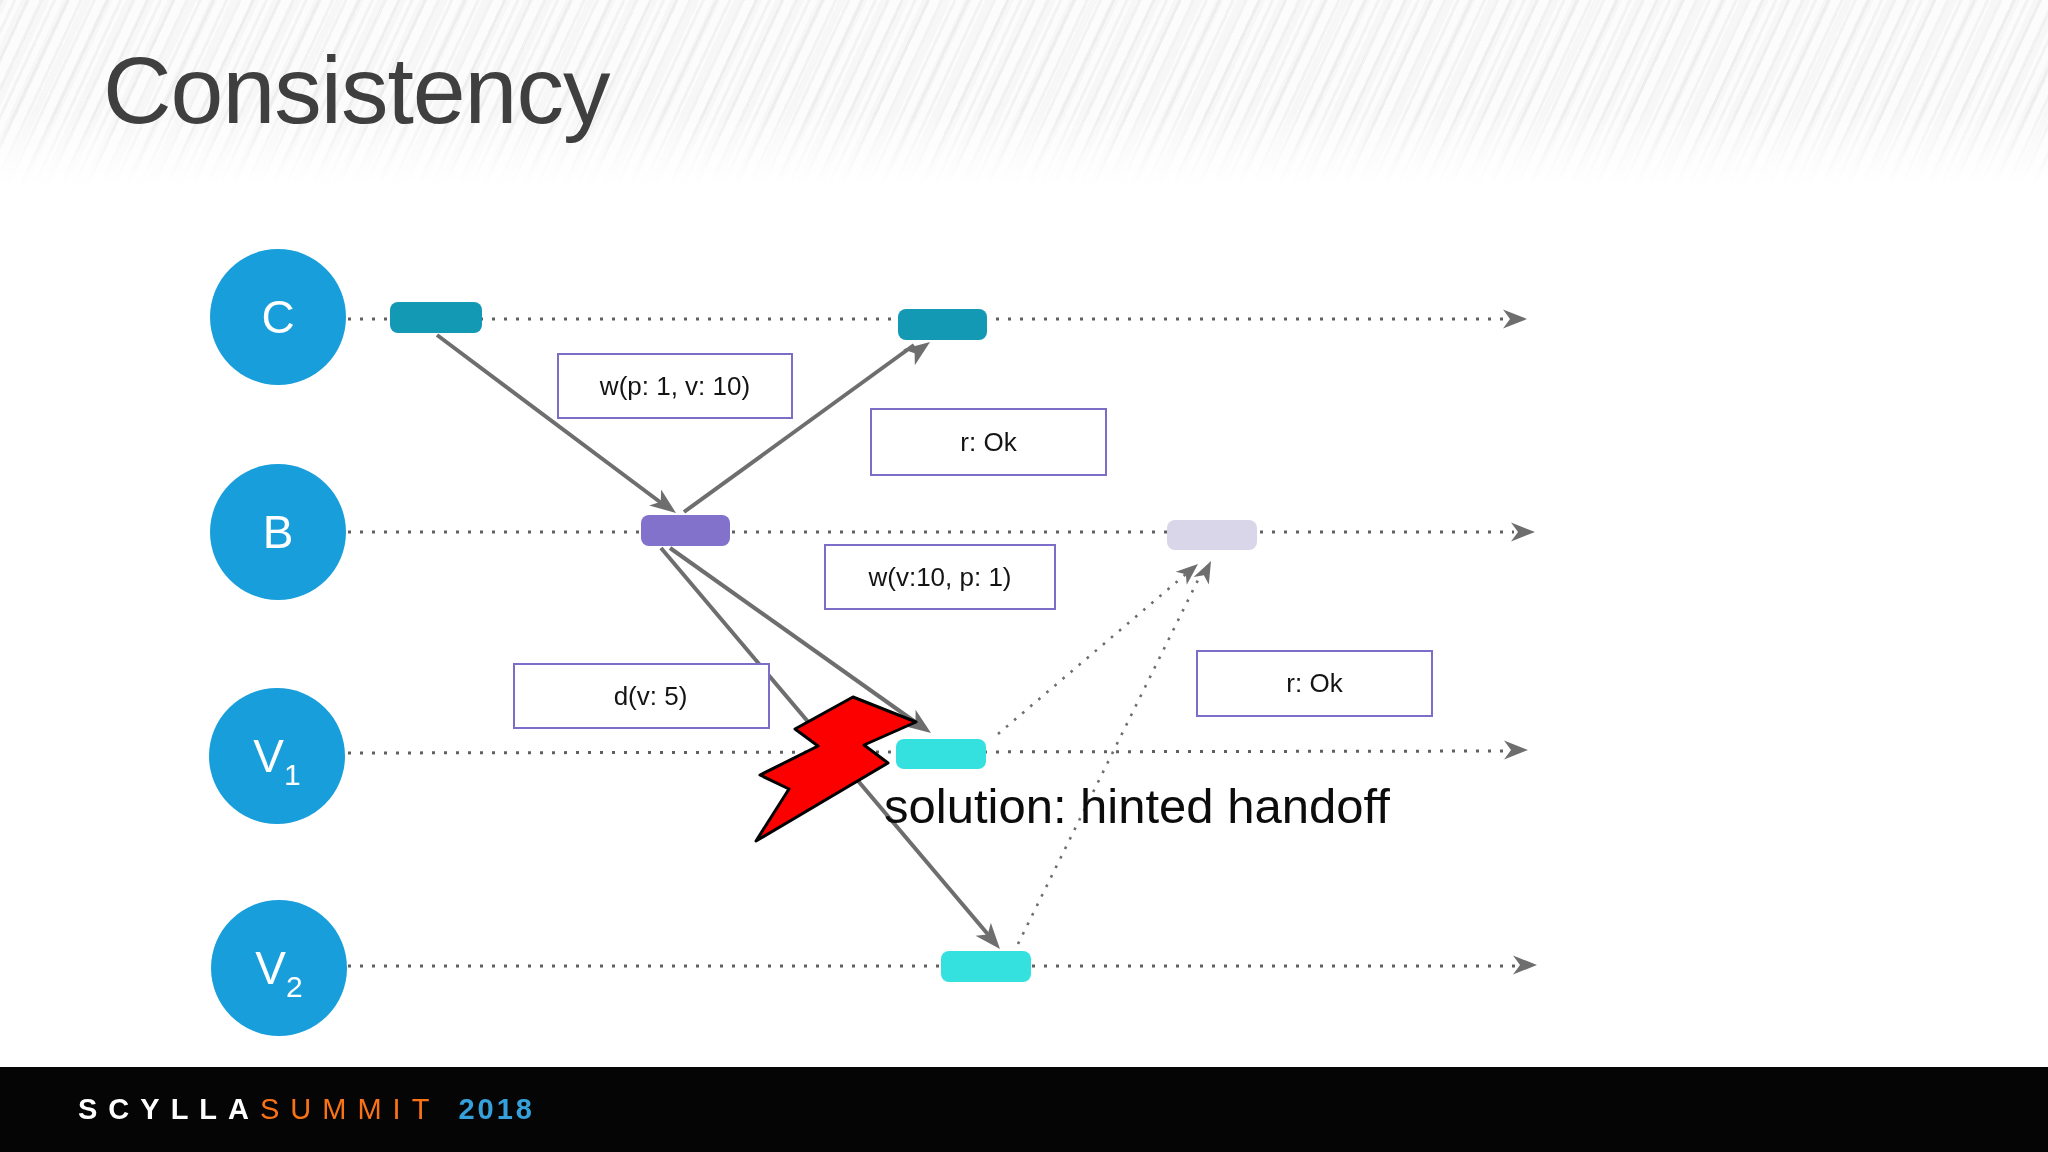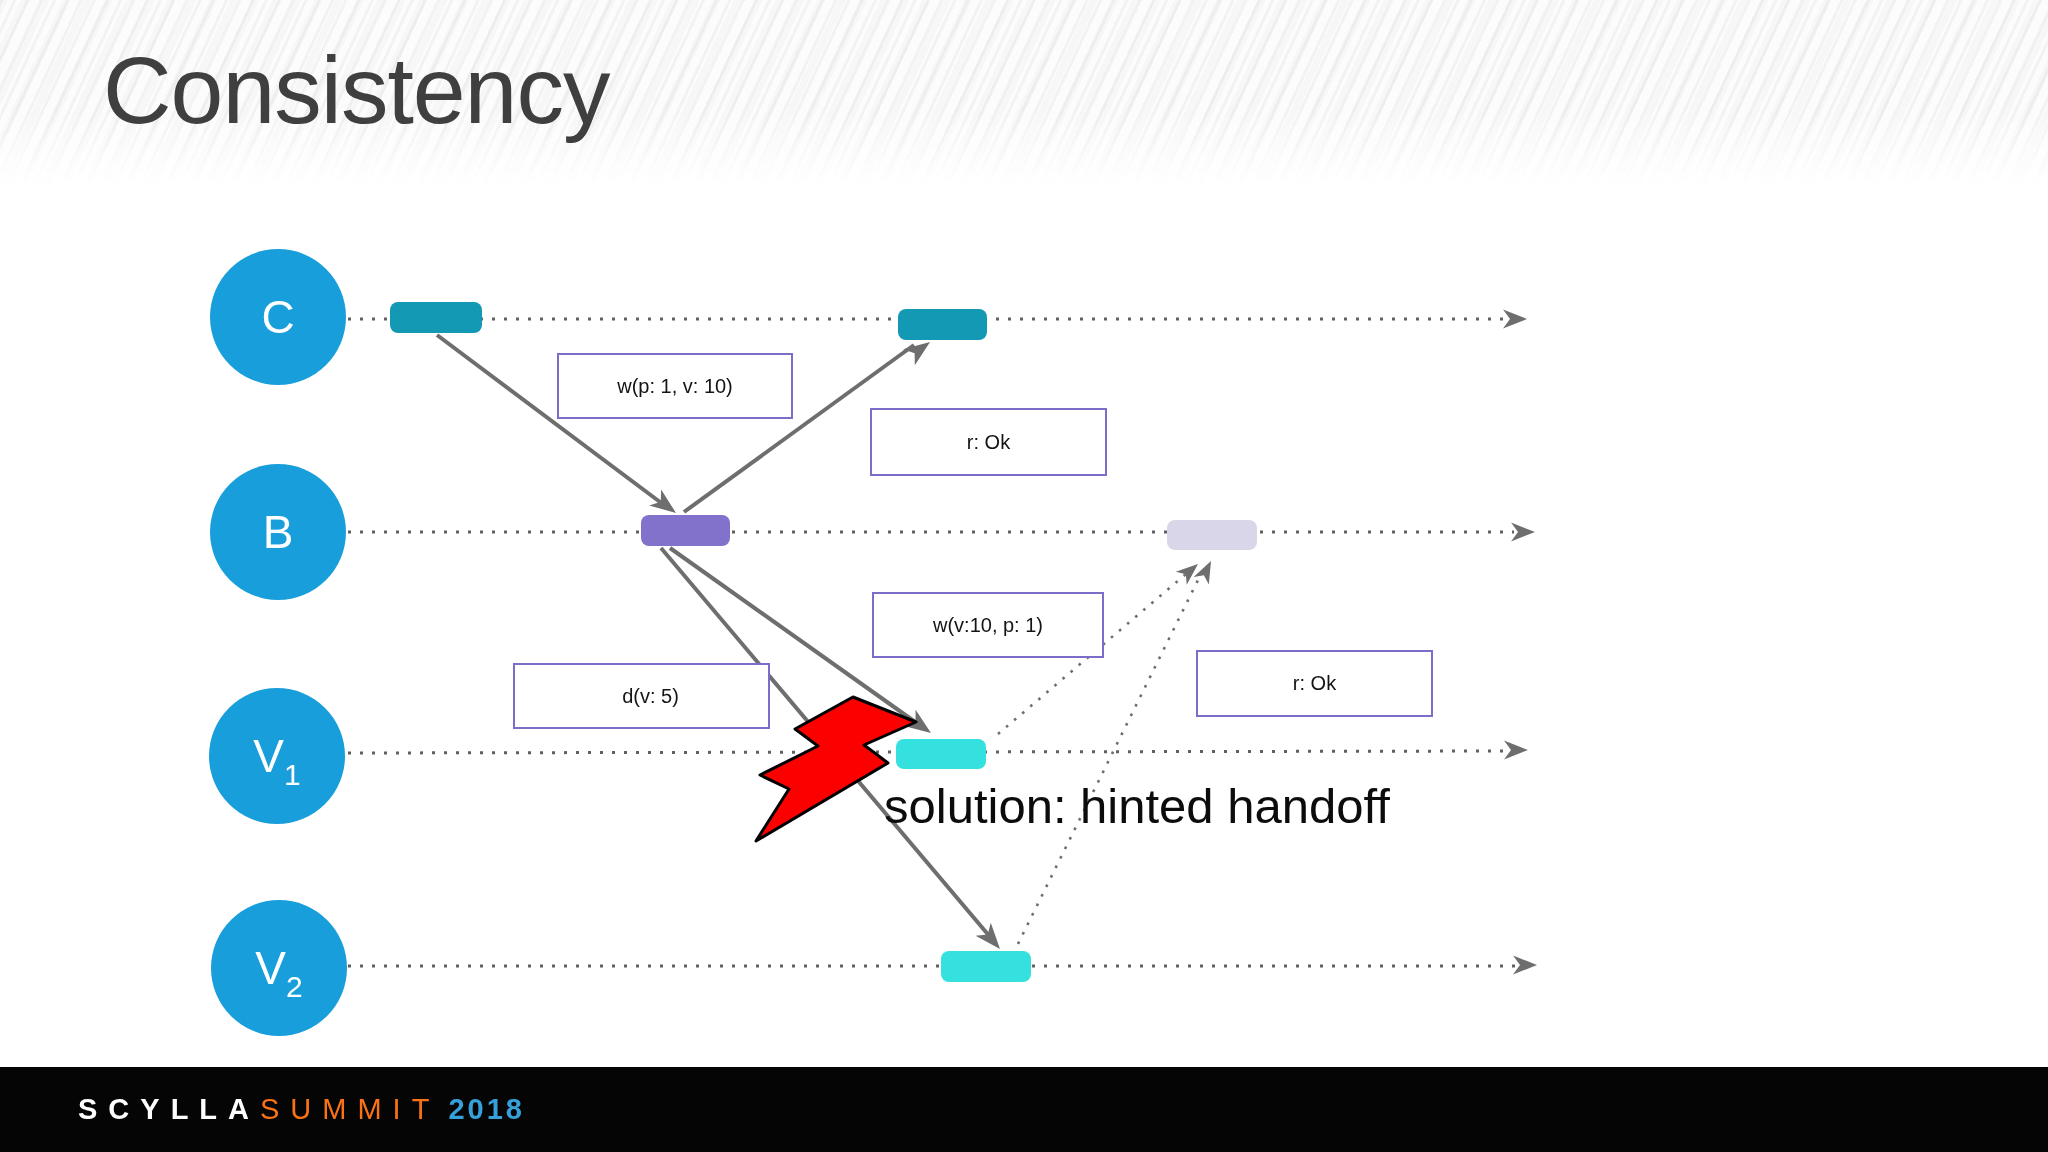--- a/index.html
+++ b/index.html
@@ -35,21 +35,21 @@
   .event{position:absolute;border-radius:8px;z-index:2;}
   .event.teal{background:#1499b5;}
   .event.purple{background:#8272cb;}
   .event.lavender{background:#d9d6e9;}
   .event.cyan{background:#34e1df;}
 
   
   .label-box{
     position:absolute;background:#ffffff;border:2px solid #7b6ec8;
     display:flex;align-items:center;justify-content:center;
-    font-size:20px;color:#141414;z-index:4;
+    font-size:26px;color:#141414;z-index:4;
   }
 
   .solution-text{
     position:absolute;left:884px;top:778px;z-index:4;
     font-size:49px;color:#0c0c0c;white-space:nowrap;
   }
 
   
   svg.layer{position:absolute;left:0;top:0;width:2048px;height:1152px;pointer-events:none;}
   svg.lines{z-index:1;}
@@ -57,21 +57,21 @@
 
   
   .footer{
     position:absolute;left:0;top:1067px;width:2048px;height:85px;
     background:#050505;z-index:5;
     display:flex;align-items:center;
   }
   .footer .brand{margin-left:78px;white-space:nowrap;font-size:29px;}
   .footer .scylla{color:#ffffff;font-weight:700;letter-spacing:11px;text-align:center;}
   .footer .summit{color:#f97316;font-weight:400;letter-spacing:11px;}
-  .footer .year{color:#35a0da;font-weight:700;letter-spacing:3px;margin-left:8px;}
+  .footer .year{color:#35a0da;font-weight:700;letter-spacing:3px;margin-left:18px;}
 </style>
 </head>
 <body>
 
 <div class="header-band">
   <h1 class="slide-title">Consistency</h1>
 </div>
 
 <svg class="layer lines" viewBox="0 0 2048 1152">
   <g stroke="#606060" stroke-width="3" stroke-dasharray="3 9" fill="none">
@@ -131,21 +131,21 @@
   </g>
   <polygon points="853,697 916,722 864,745 888,763 756,841 789,789 760,775 818,746 795,729" fill="#fc0000" stroke="#000000" stroke-width="3" stroke-linejoin="round"></polygon>
 </svg>
 
 <div class="label-box" style="left:557px;top:353px;width:232px;height:62px;">
   <span>w(p: 1, v: 10)</span>
 </div>
 <div class="label-box" style="left:870px;top:408px;width:233px;height:64px;">
   <span>r: Ok</span>
 </div>
-<div class="label-box" style="left:824px;top:592px;width:228px;height:62px;margin-left:48px;">
+<div class="label-box" style="left:824px;top:544px;width:228px;height:62px;">
   <span>w(v:10, p: 1)</span>
 </div>
 <div class="label-box" style="left:513px;top:663px;width:235px;height:62px;padding-left:18px;">
   <span>d(v: 5)</span>
 </div>
 <div class="label-box" style="left:1196px;top:650px;width:233px;height:63px;">
   <span>r: Ok</span>
 </div>
 
 <div class="solution-text">solution: hinted handoff</div>

